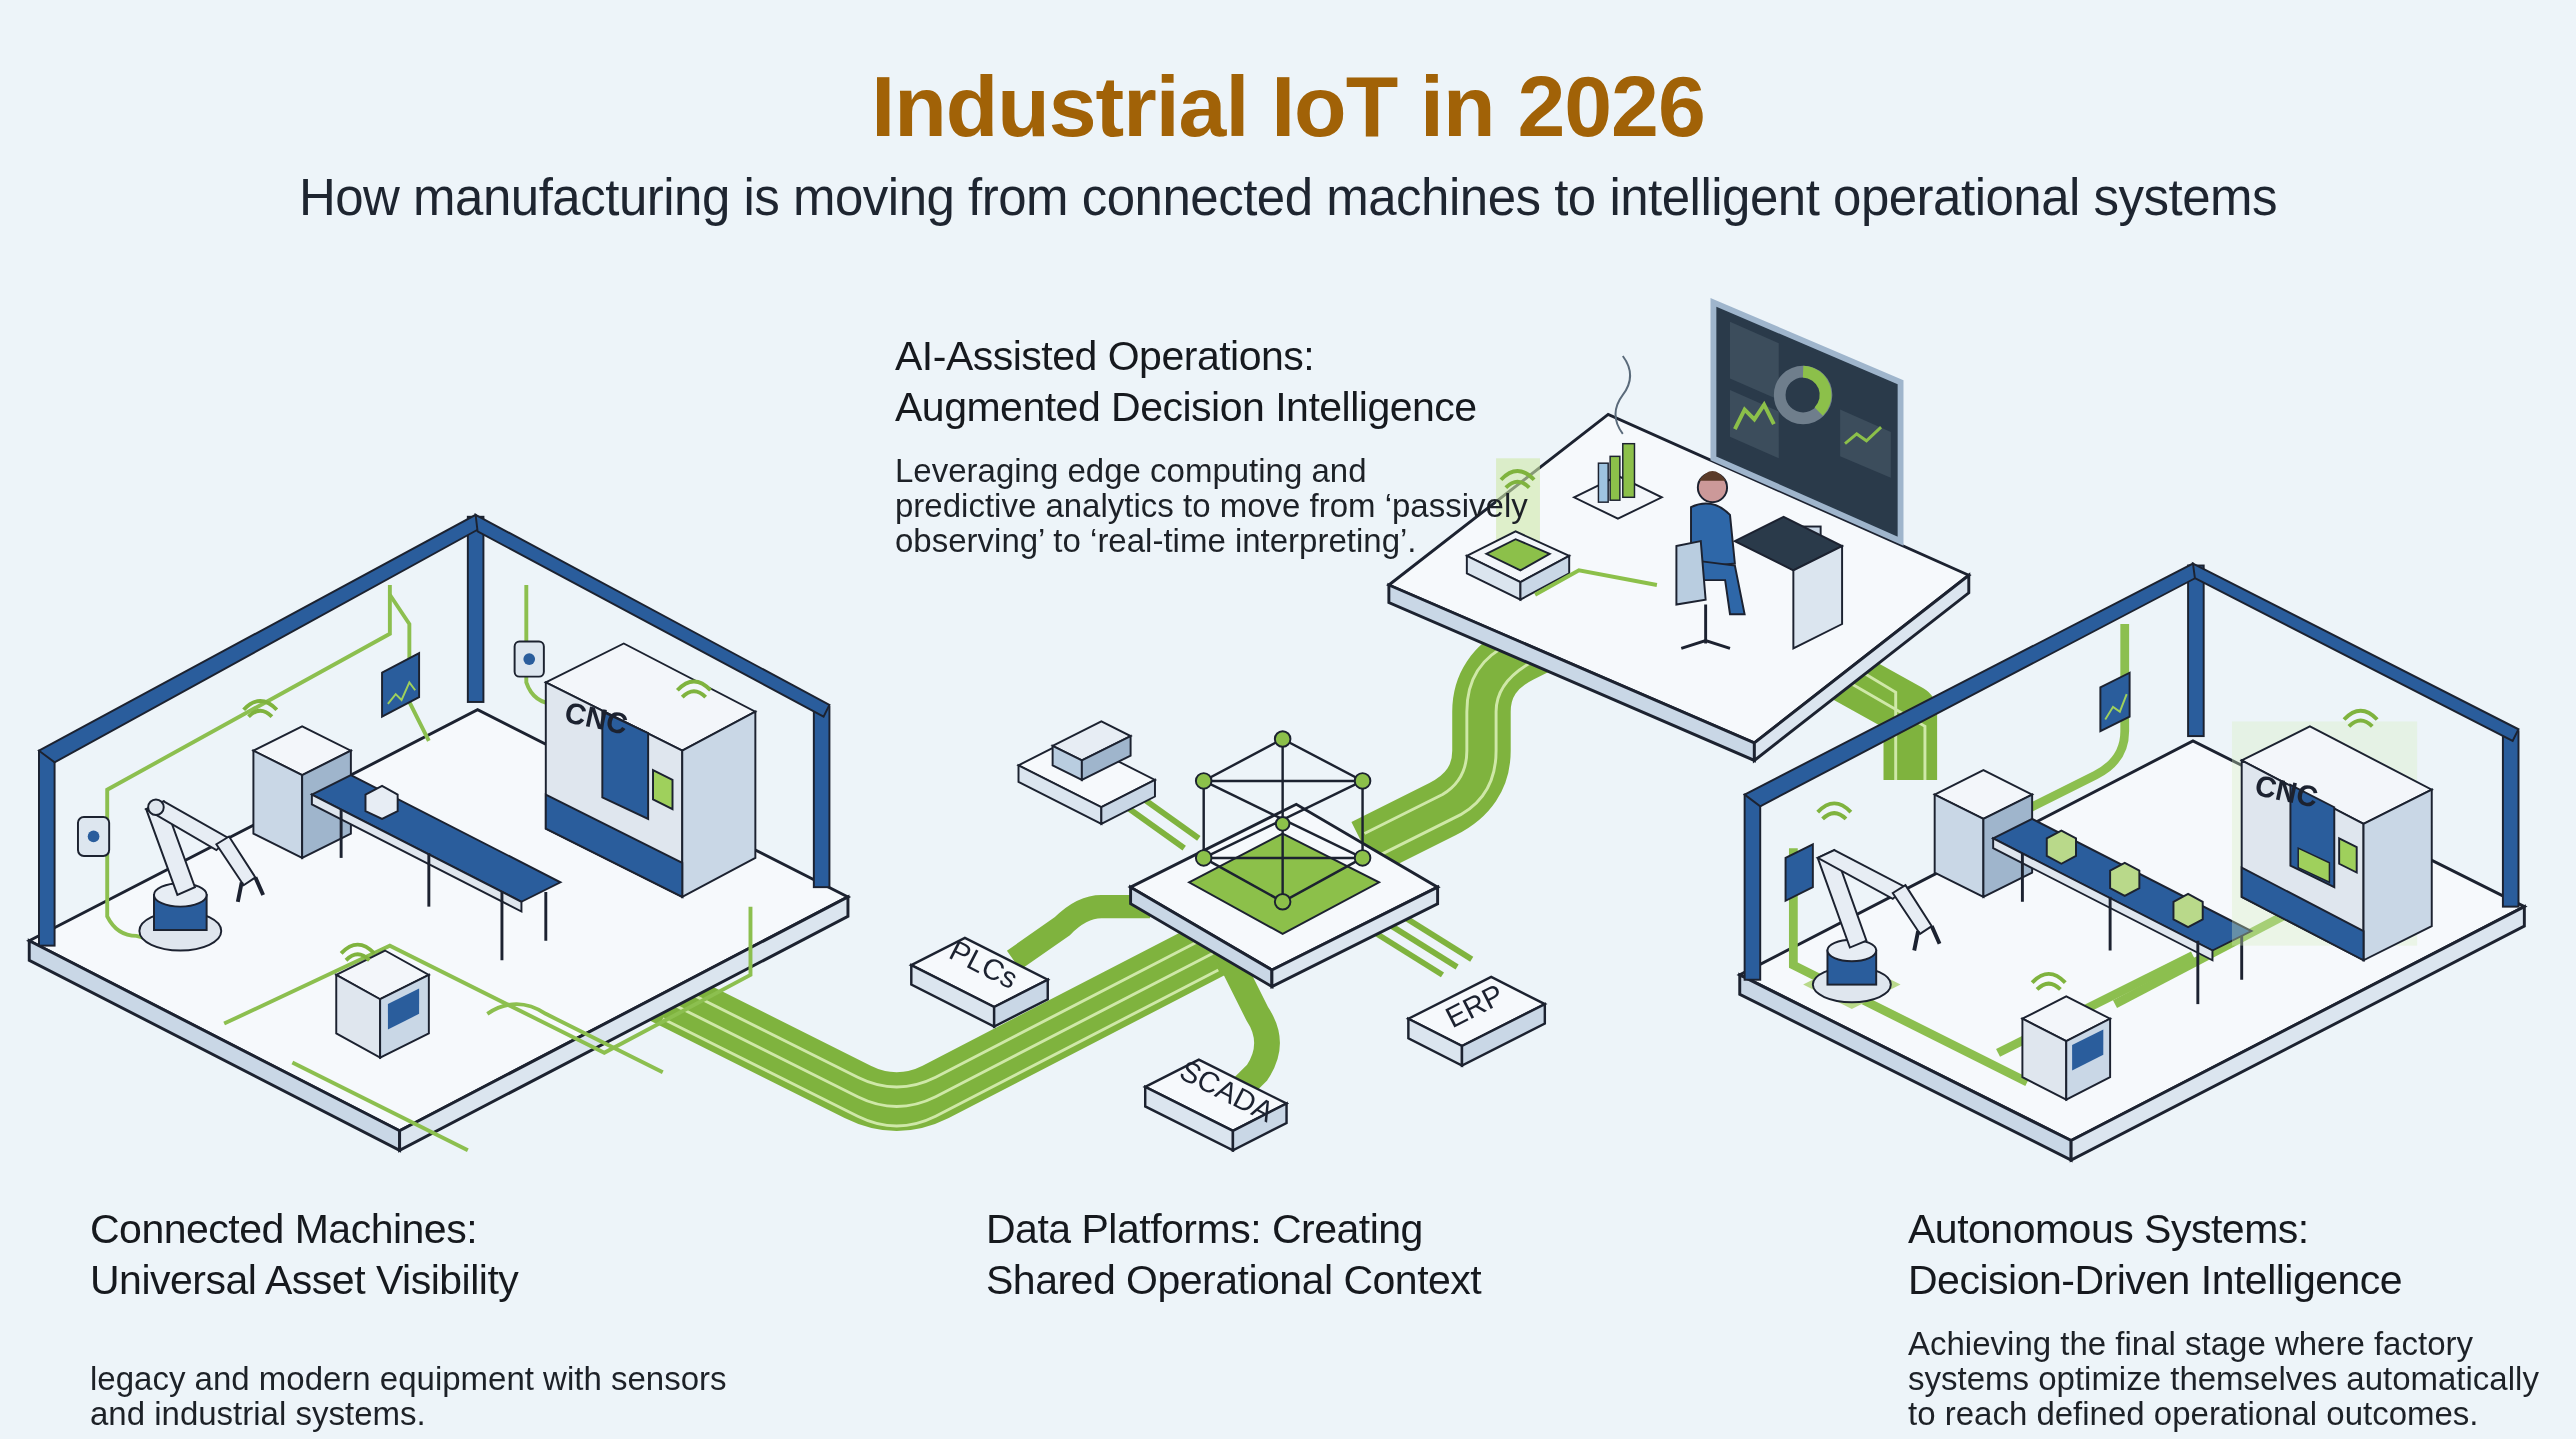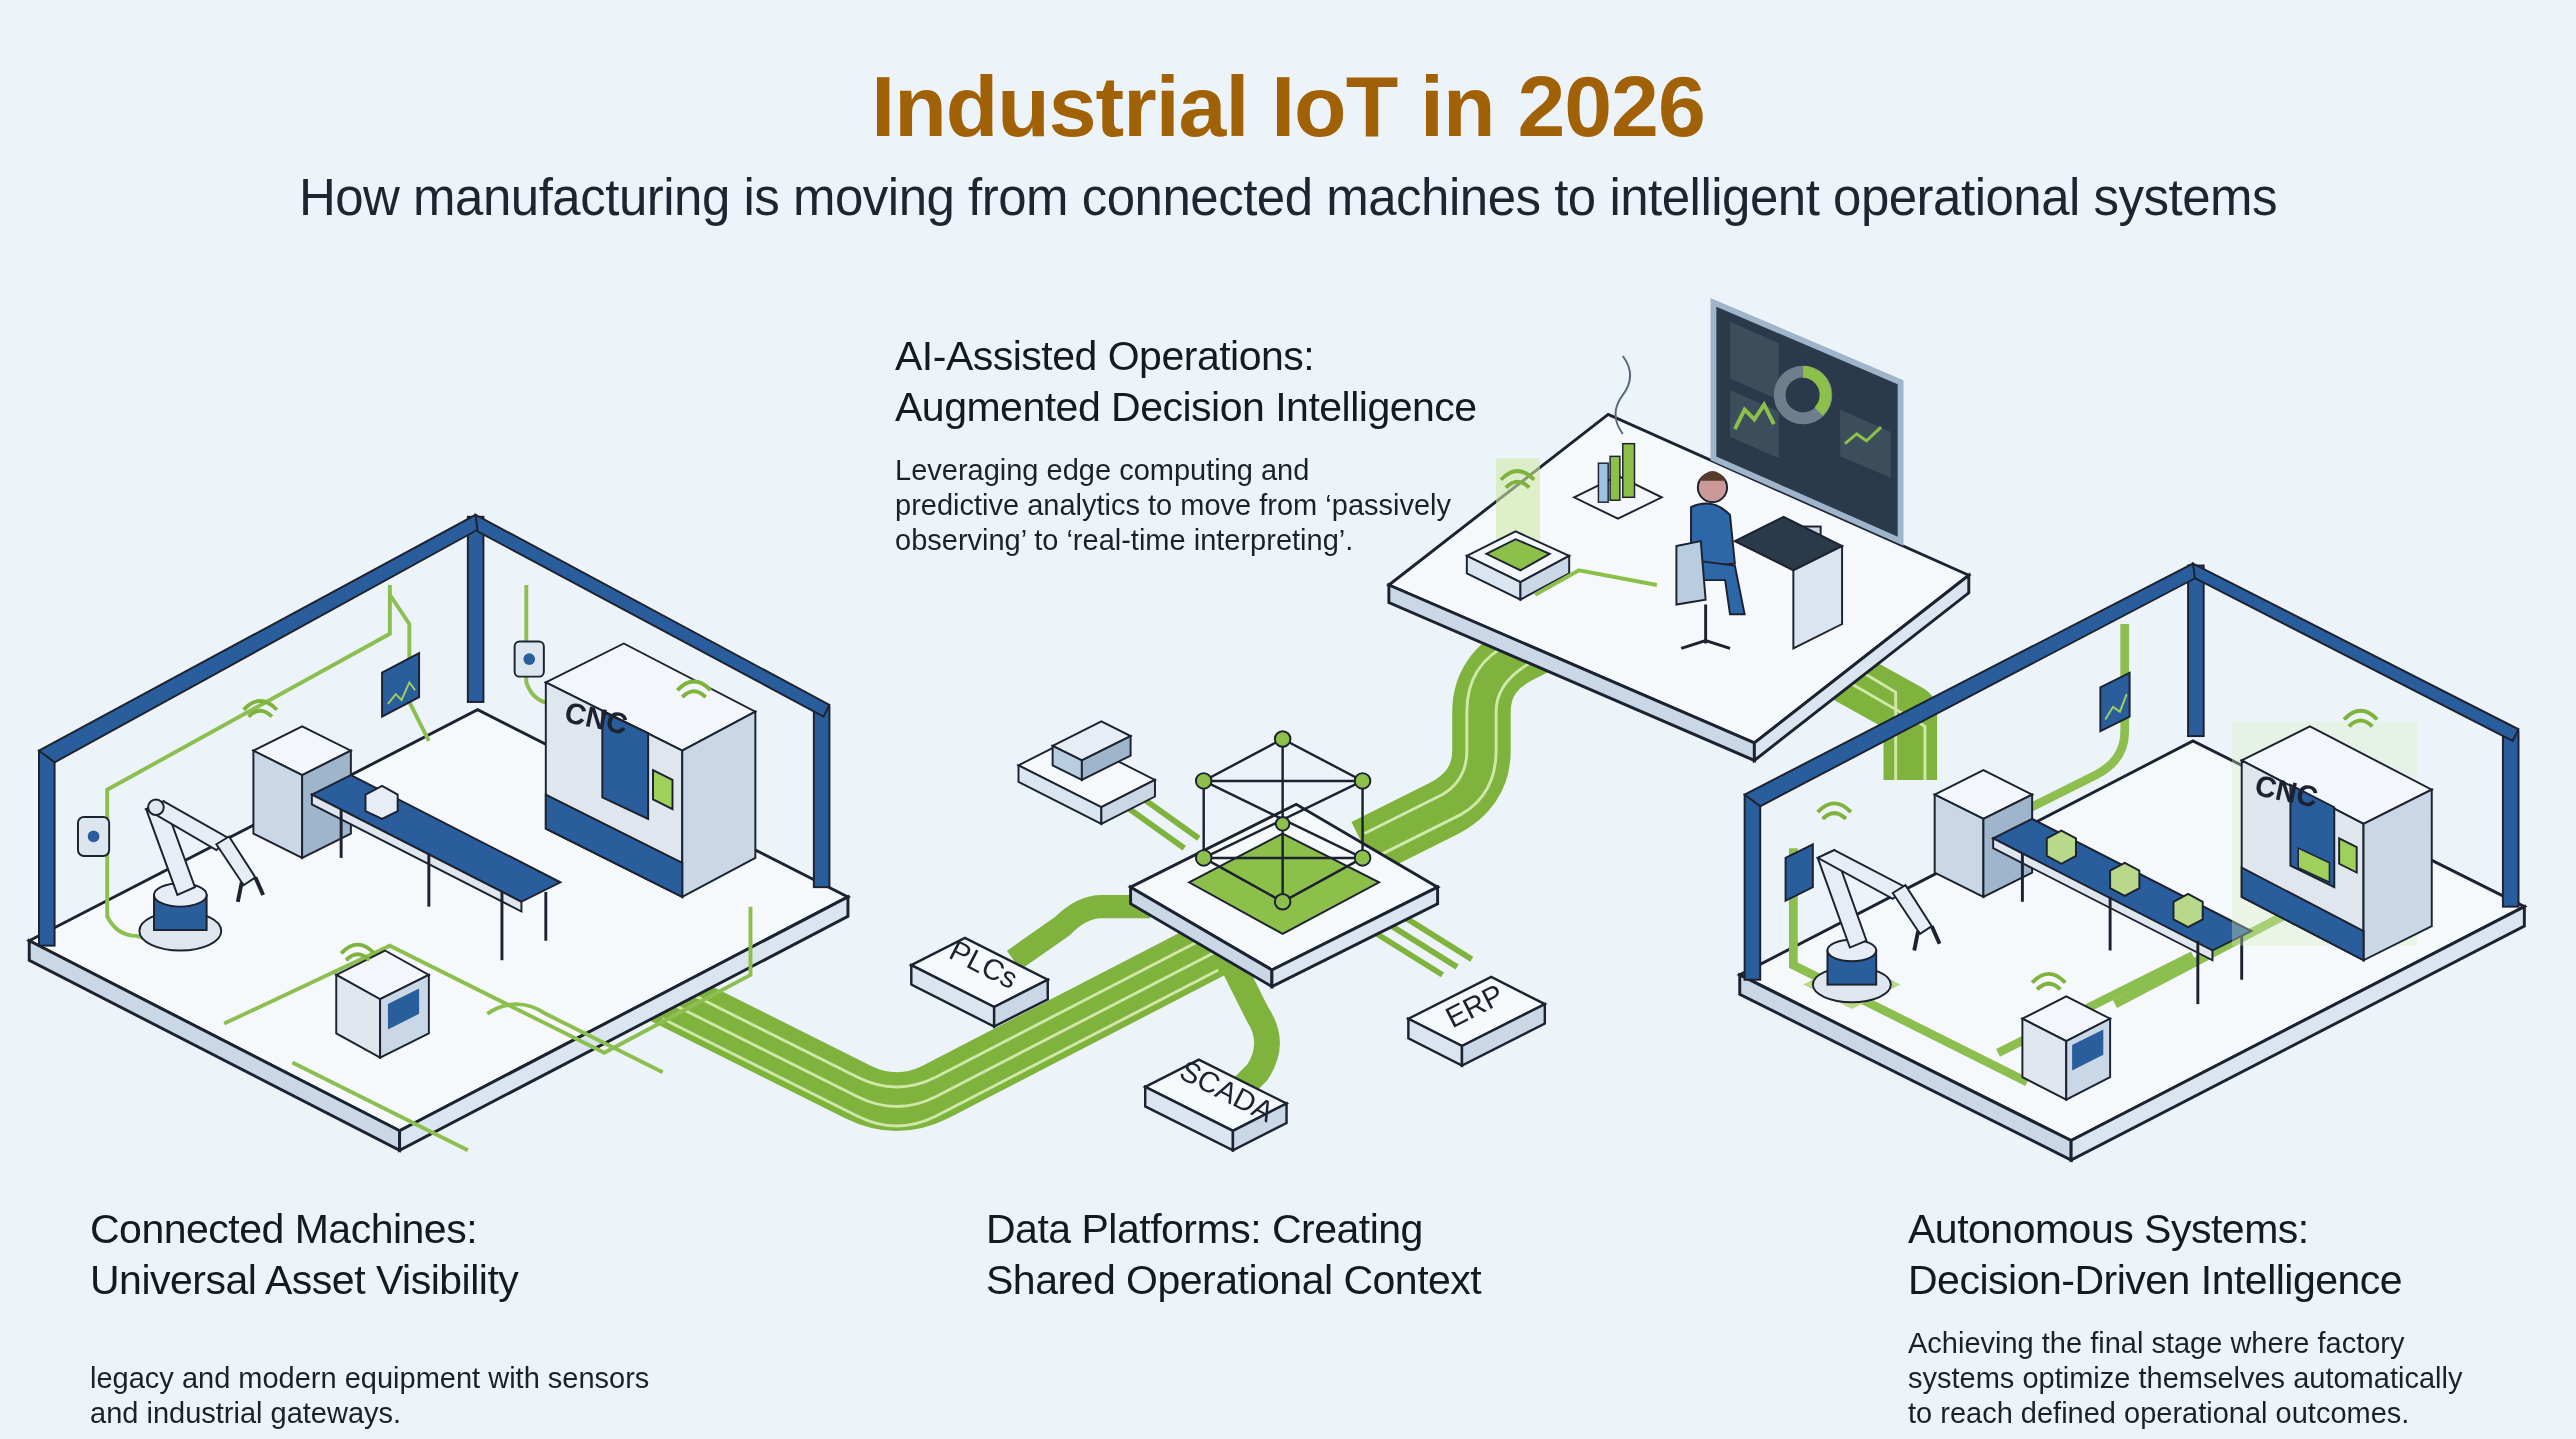--- a/index.html
+++ b/index.html
@@ -1,21 +1,21 @@
 <!DOCTYPE html>
 <html><head>
 <meta charset="utf-8">
 <style>
   html,body{margin:0;padding:0;}
   body{width:2576px;height:1440px;background:#edf4f9;position:relative;overflow:hidden;font-family:"Liberation Sans",sans-serif;color:#1a1f26;}
   .title{position:absolute;left:0;width:2576px;top:57px;text-align:center;font-size:86px;font-weight:bold;color:#a16207;letter-spacing:-1px;}
   .subtitle{position:absolute;left:0;width:2576px;top:168px;text-align:center;font-size:51px;color:#1e2530;letter-spacing:-0.5px;}
   .stage{position:absolute;}
   .stage h2{margin:0;font-size:41px;line-height:51px;font-weight:normal;color:#16191e;letter-spacing:-0.5px;}
-  .stage p{margin:19.5px 0 0 0;font-size:29px;line-height:35px;color:#1d2127;}
+  .stage p{margin:19.5px 0 0 0;font-size:33px;line-height:35px;color:#1d2127;}
   svg.scene{position:absolute;left:0;top:0;}
   .lbl{font-family:"Liberation Sans",sans-serif;font-size:30px;fill:#1c2230;}
 </style>
 </head>
 <body>
 
 <div class="title">Industrial IoT in 2026</div>
 <div class="subtitle">How manufacturing is moving from connected machines to intelligent operational systems</div>
 
 <svg class="scene" width="2576" height="1440" viewBox="0 0 2643 1477">
@@ -337,21 +337,21 @@
   </g>
 </svg>
 
 <div class="stage" style="left:895px;top:331px;width:702px;">
   <h2><span>AI-Assisted Operations:</span><br><span>Augmented Decision Intelligence</span></h2>
   <p><span>Leveraging edge computing and</span><br><span>predictive analytics to move from ‘passively</span><br><span>observing’ to ‘real-time interpreting’.</span></p>
 </div>
 
 <div class="stage" style="left:90px;top:1204px;width:741px;">
   <h2><span>Connected Machines:</span><br><span>Universal Asset Visibility</span></h2>
-  <p><br><span>legacy and modern equipment with sensors</span><br><span>and industrial gateways.</span></p>
+  <p><br><span>legacy and modern equipment with sensors</span><br><span>and industrial systems.</span></p>
 </div>
 
 <div class="stage" style="left:986px;top:1204px;width:760px;">
   <h2><span>Data Platforms: Creating</span><br><span>Shared Operational Context</span></h2>
 </div>
 
 <div class="stage" style="left:1860px;top:1204px;width:702px;margin-left:48px;">
   <h2><span>Autonomous Systems:</span><br><span>Decision-Driven Intelligence</span></h2>
   <p><span>Achieving the final stage where factory</span><br><span>systems optimize themselves automatically</span><br><span>to reach defined operational outcomes.</span></p>
 </div>

